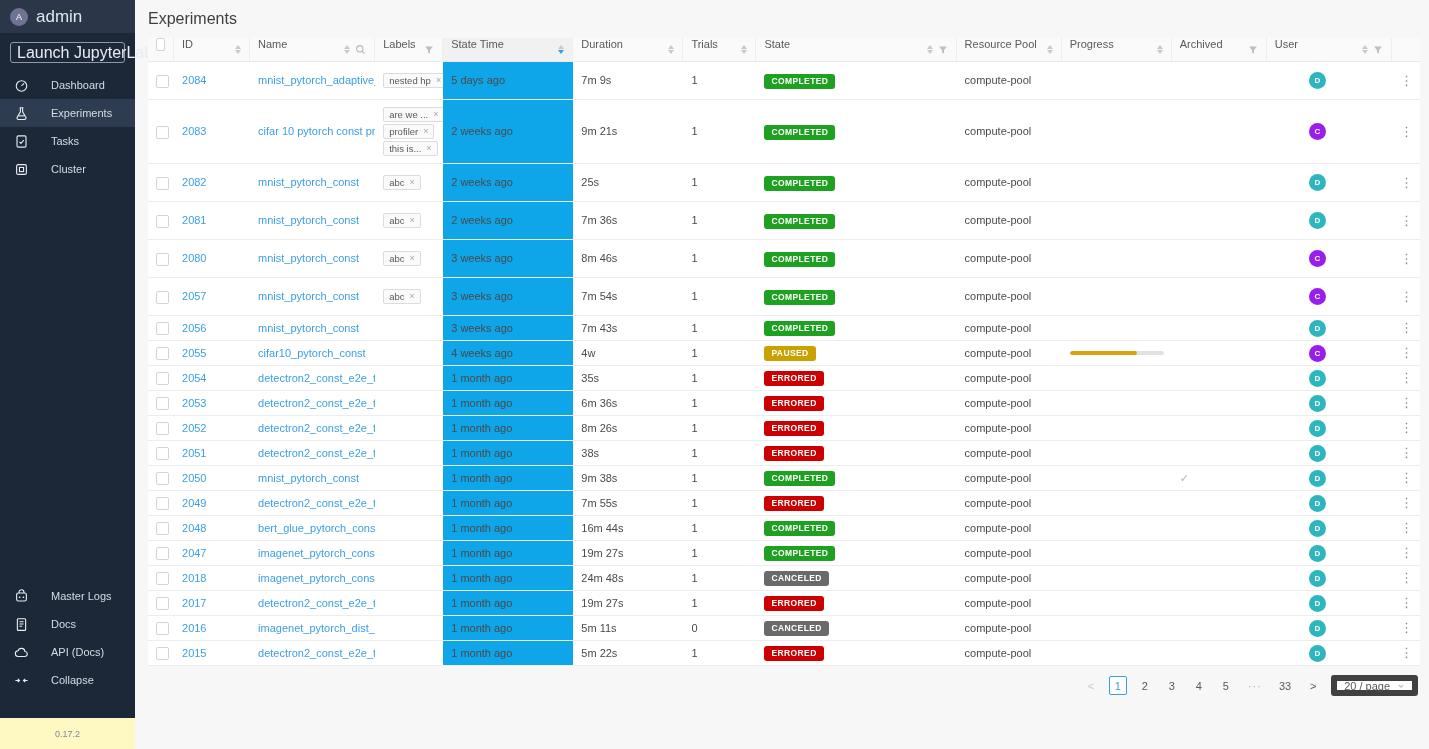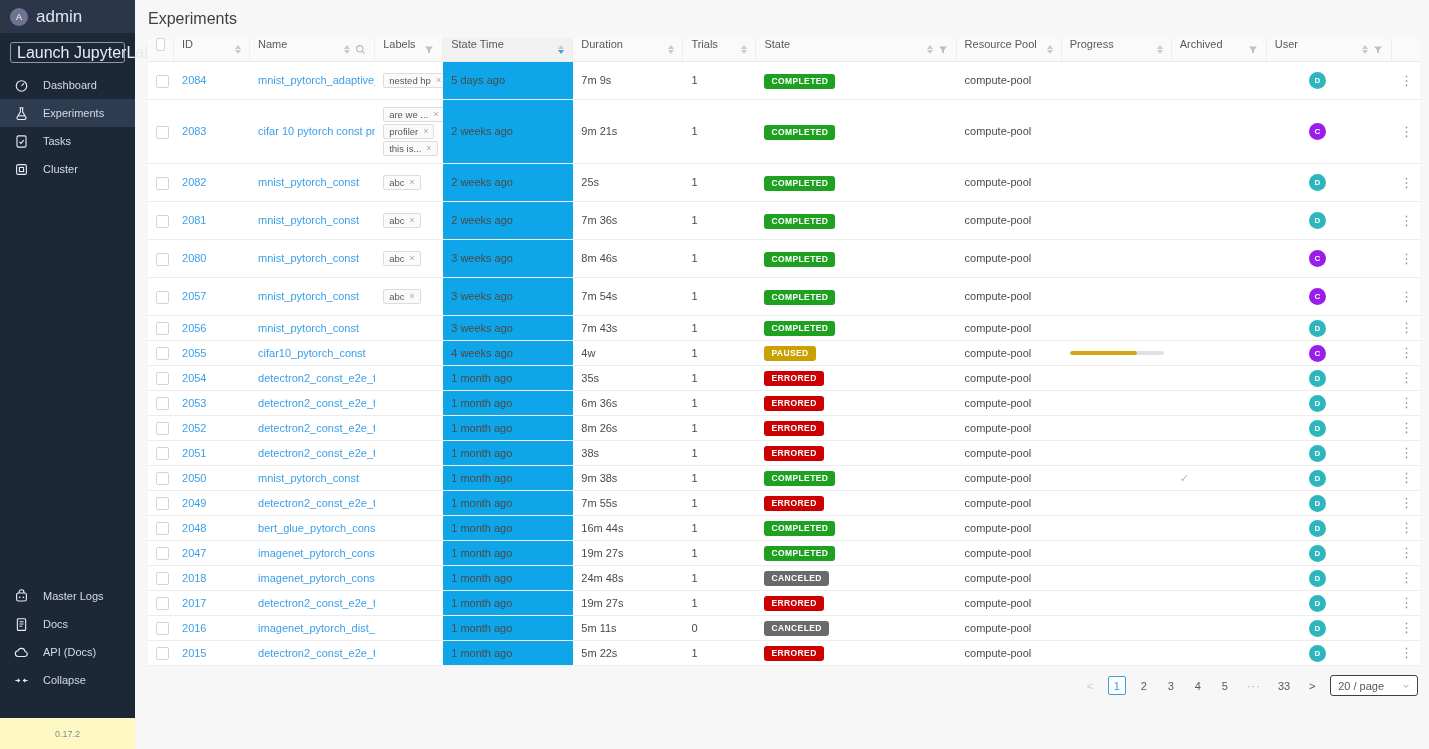--- a/index.html
+++ b/index.html
@@ -7,21 +7,21 @@
   body{width:1429px;height:749px;background:#f7f7f7;font-family:"Liberation Sans",sans-serif;overflow:hidden;color:#4a4a4a}
   .app{display:flex;width:100%;height:100%}
 
   
   .sidebar{width:135px;background:#1c2737;color:#e8ecf2;display:flex;flex-direction:column;flex-shrink:0}
   .user-row{background:#2b3648;height:33px;display:flex;align-items:center;padding:0 10px;gap:8px;cursor:pointer}
   .avatar-admin{width:18px;height:18px;border-radius:50%;background:#707292;display:inline-flex;align-items:center;justify-content:center;font-size:9px;color:#fff;flex-shrink:0}
   .user-name{font-size:17px;color:#dfe5ee}
   .jlab-btn{margin:9px 10px 8px;height:21px;background:transparent;border:1px solid #8d98a8;border-radius:3px;color:#e8ecf2;font-size:16px;font-family:inherit;cursor:pointer;white-space:nowrap}
   .nav{display:flex;flex-direction:column}
-  .nav-item{display:flex;align-items:center;gap:14px;height:28px;padding:0 13px;font-size:11px;color:#d5dce6;cursor:pointer;white-space:nowrap}
+  .nav-item{display:flex;align-items:center;gap:22px;height:28px;padding:0 13px;font-size:11px;color:#d5dce6;cursor:pointer;white-space:nowrap}
   .nav-item.active{background:#2e3c51}
   .icn{display:inline-flex;align-items:center;justify-content:center}
   .nav-item .icn{width:16px;height:16px;color:#e8ecf2;flex-shrink:0}
   .spacer{flex:1}
   .nav-bottom{margin-bottom:24px}
   .version{height:31px;background:#fef9c3;color:#7f8a9c;font-size:9px;display:flex;align-items:center;justify-content:center}
 
   
   main{flex:1;padding:8px 9px 0 13px;display:flex;flex-direction:column;min-width:0}
   .page-title{font-size:16px;font-weight:500;color:#3f3f3f;margin:2px 0 10px}
@@ -52,21 +52,21 @@
   .avatar{width:17px;height:17px;border-radius:50%;color:#fff;font-size:8px;font-weight:700;display:inline-flex;align-items:center;justify-content:center;margin-left:34px}
   .check{color:#b4b4b4;font-size:11px}
   .kebab{color:#8c8c8c;font-size:13px;cursor:pointer;display:inline-block;width:100%;text-align:center}
 
   
   .pagination{display:flex;align-items:center;justify-content:flex-end;gap:9px;padding:9px 2px 0;font-size:11px;color:#595959}
   .pg{min-width:18px;height:19px;display:inline-flex;align-items:center;justify-content:center;cursor:pointer;border-radius:2px;padding:0 4px}
   .pg.active{border:1px solid var(--accent);color:var(--accent);background:#fff}
   .pg.disabled{color:#c9c9c9;cursor:default}
   .pg.ell{color:#b0b0b0;letter-spacing:1px}
-  .pg-size{display:inline-flex;align-items:center;gap:18px;border:1px solid #404040;border-radius:3px;background:#fff;padding:0 7px;height:21px;color:#595959;cursor:pointer;white-space:nowrap}
+  .pg-size{display:inline-flex;align-items:center;gap:7px;border:6px solid #404040;border-radius:3px;background:#fff;padding:0 7px;height:21px;color:#595959;cursor:pointer;white-space:nowrap}
 </style>
 </head>
 <body>
 
 <div class="app">
   <aside class="sidebar">
     <div class="user-row">
       <span class="avatar-admin">A</span>
       <span class="user-name">admin</span>
     </div>

